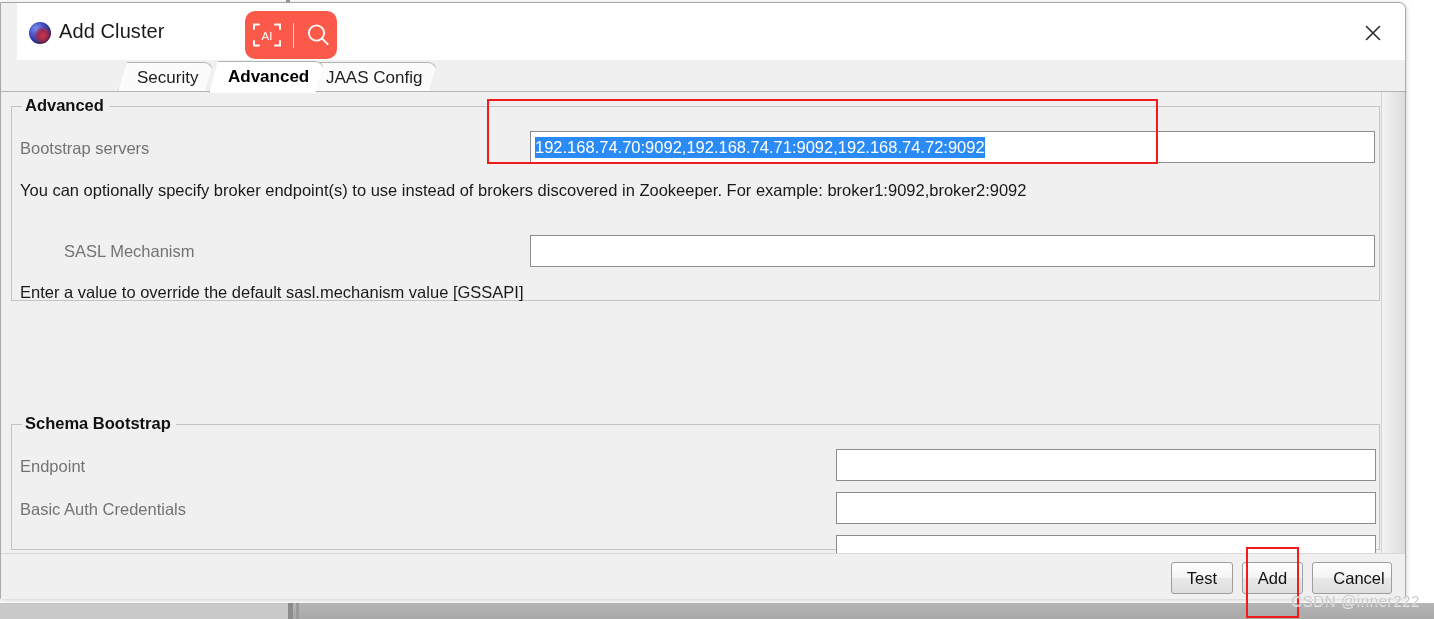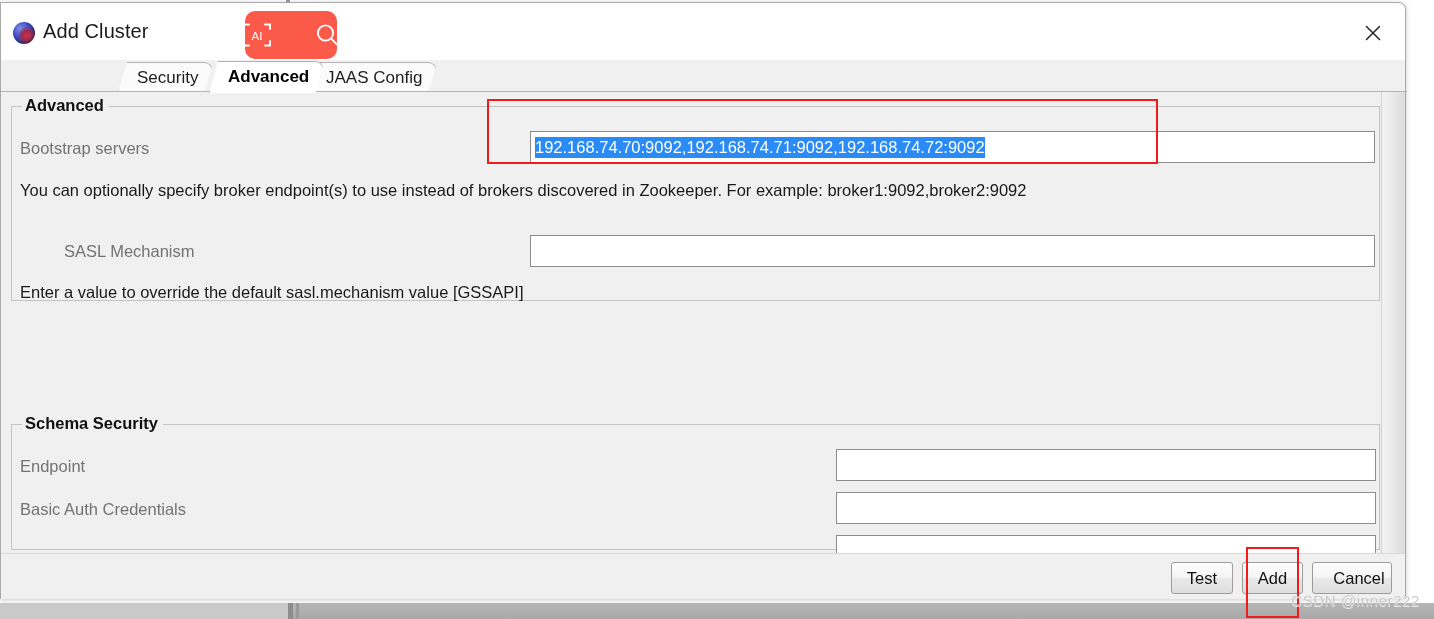--- a/index.html
+++ b/index.html
@@ -55,42 +55,43 @@
     border-top-left-radius: 0px;
     box-shadow: 0 1px 5px rgba(0,0,0,0.22);
   }
 
   
   #title-bar {
     position: relative;
     height: 57px;
     background: #ffffff;
     border-top-right-radius: 7px;
+    margin-left: 16px;
   }
   #app-icon {
     position: absolute; left: 12px; top: 19px;
     width: 22px; height: 22px; border-radius: 50%;
     background:
       radial-gradient(circle at 64% 62%, #c9344a 0%, #9e2b4e 26%, transparent 48%),
       radial-gradient(circle at 33% 30%, #7f8fe8 0%, #4050c8 38%, #26307e 72%, #151a4a 100%);
     box-shadow: inset -1px -1px 3px rgba(0,0,0,0.35);
   }
   #title-text {
     position: absolute; left: 42px; top: 17px;
     font-size: 20px; color: #1a1a1a;
     letter-spacing: 0.1px;
     white-space: nowrap;
   }
   #ai-search-widget {
-    position: absolute; left: 244px; top: 8px;
+    position: absolute; left: 228px; top: 8px;
     width: 92px; height: 48px;
     background: #fb5a4b;
     border-radius: 10px;
     display: flex; align-items: center; justify-content: center;
-    gap: 12px;
+    gap: 2px;
     cursor: pointer;
   }
   #ai-scan-icon { width: 34px; height: 30px; position: relative; }
   #widget-divider {
     width: 1px; height: 25px; background: rgba(255,255,255,0.75);
     margin: 0 7px;
   }
   #search-icon-wrap { width: 30px; height: 30px; }
   #close-button {
     position: absolute; right: 18px; top: 16px;
@@ -327,21 +328,21 @@
 
       <div class="field-label" style="left:16px; top:135px;margin-left:36px;">SASL Mechanism</div>
       <div class="text-input" style="left:518px; top:128px; width:845px;">
         <span></span>
       </div>
       <div class="help-text" style="left:8px; top:176px;">Enter a value to override the default sasl.mechanism value [GSSAPI]</div>
     </div>
 
 
     <div class="group-box" style="top:332px; height:126px;">
-      <div class="group-title">Schema Security</div>
+      <div class="group-title">Schema Bootstrap</div>
 
       <div class="field-label" style="left:8px; top:32px;">Endpoint</div>
       <div class="text-input" style="left:824px; top:24px; width:540px;">
         <span></span>
       </div>
 
       <div class="field-label" style="left:8px; top:75px;">Basic Auth Credentials</div>
       <div class="text-input" style="left:824px; top:67px; width:540px;">
         <span></span>
       </div>

